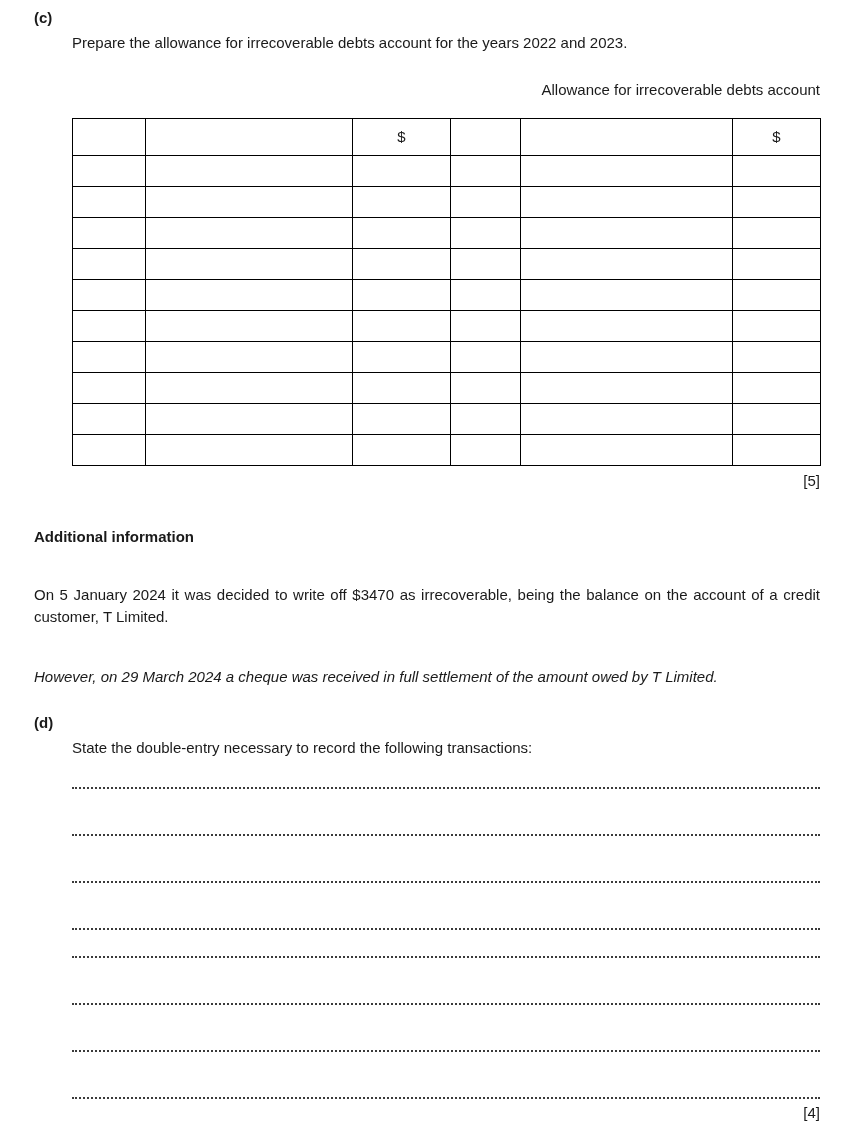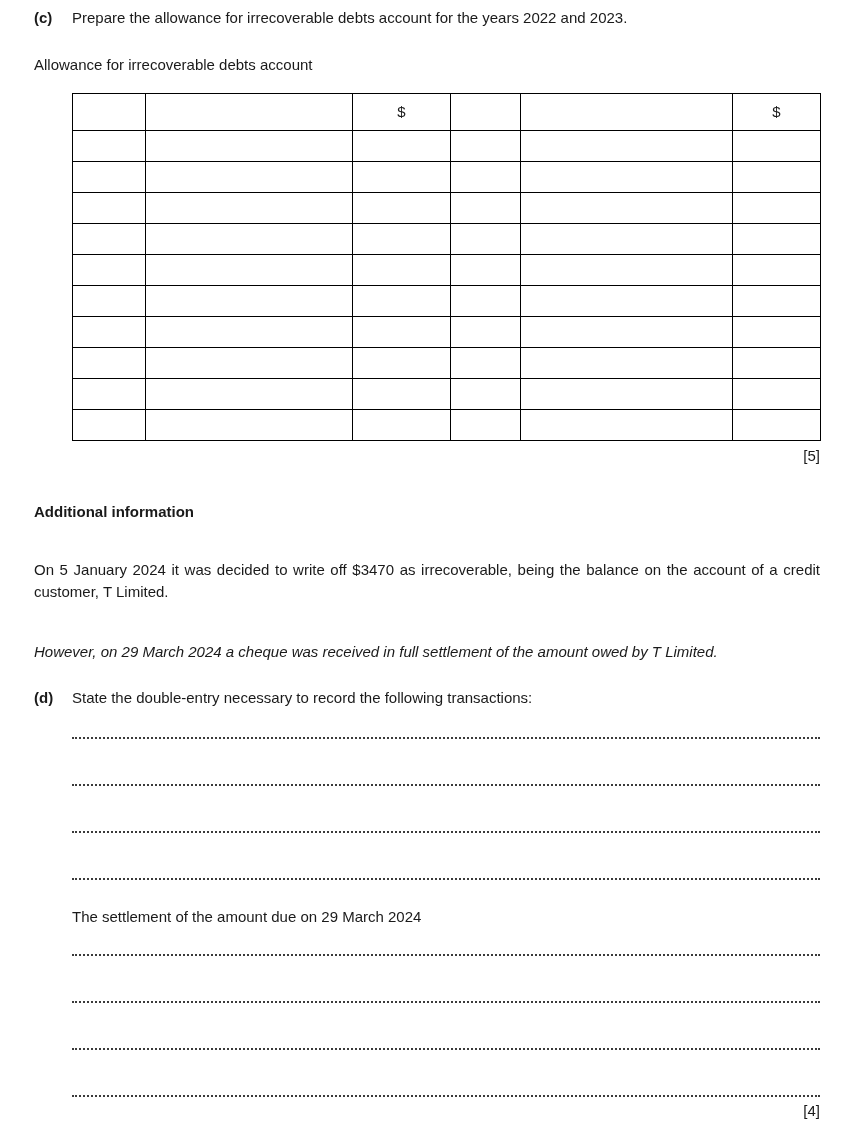--- a/index.html
+++ b/index.html
@@ -12,24 +12,24 @@
     font-family: "Liberation Sans", "DejaVu Sans", sans-serif;
     font-size: 15px;
     line-height: 22px;
     position: relative;
     overflow: hidden;
   }
   .page { padding: 7px 42px 0 34px; }
 
   .q-row { display: flex; align-items: flex-start; }
   .q-label { font-weight: bold; width: 38px; flex: 0 0 38px; }
-  .q-text { flex: 1; }
+  .q-text { flex: 1; margin-top: 25px; }
 
   .table-title {
-    text-align: left;
+    text-align: right;
     margin-top: 25px;
   }
 
   table.ledger {
     border-collapse: collapse;
     margin-top: 17px;
     margin-left: 38px;
     width: 748px;
     table-layout: fixed;
   }
@@ -193,21 +193,20 @@
   </div>
 
 
   <div class="answer-lines first">
     <div class="answer-line"></div>
     <div class="answer-line"></div>
     <div class="answer-line"></div>
     <div class="answer-line"></div>
   </div>
 
-  <div class="sub-label">The settlement of the amount due on 29 March 2024</div>
 
   <div class="answer-lines second">
     <div class="answer-line"></div>
     <div class="answer-line"></div>
     <div class="answer-line"></div>
     <div class="answer-line"></div>
   </div>
 
   <div class="marks-bottom">[4]</div>
 

